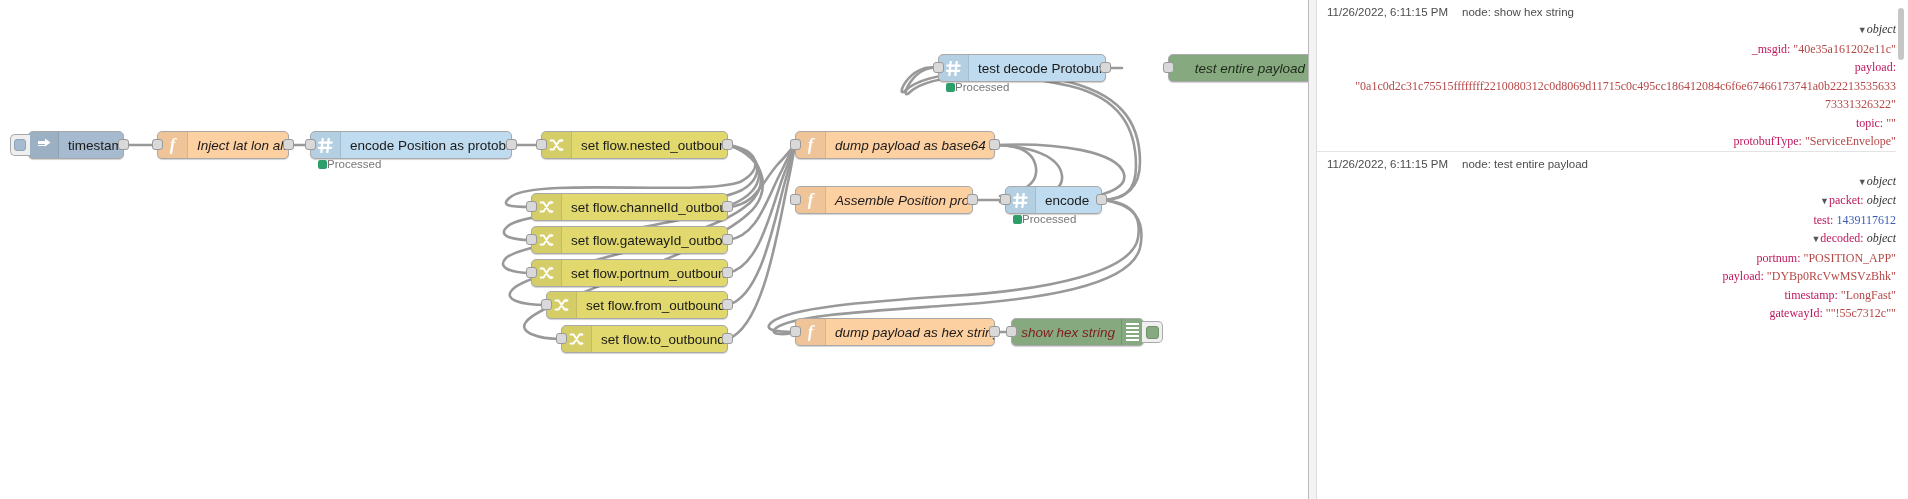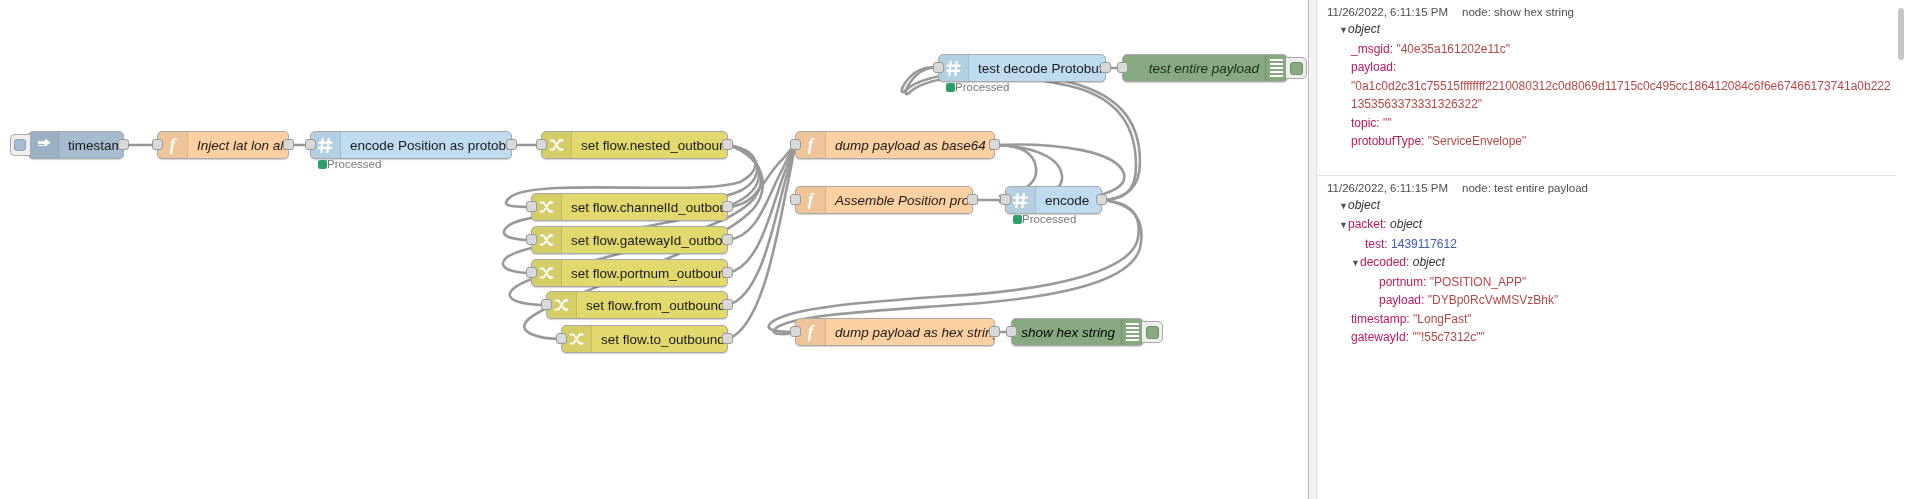--- a/index.html
+++ b/index.html
@@ -151,37 +151,38 @@
   }
   #sb-scrollthumb {
     position: absolute; right: 2px; top: 8px; width: 6px; height: 52px;
     background: #c6c6c6; border-radius: 3px;
   }
   #dbg-list {
     position: absolute; left: 8px; top: 0; right: 12px; bottom: 0;
     overflow: hidden;
     font-size: 12px;
   }
-  .dbg-msg { border-bottom: 1px solid #e3e3e3; padding: 4px 0 24px 0; }
+  .dbg-msg { border-bottom: 1px solid #e3e3e3; padding: 4px 0 0 0; }
   .dbg-head {
     display: flex; gap: 14px;
     color: #4d4d4d;
     font-family: "Liberation Sans", sans-serif;
     font-size: 11.5px;
     padding: 2px 0 2px 10px;
   }
   .dbg-sub {
     color: #6b6b6b;
     font-size: 11.5px;
     padding: 1px 0 3px 10px;
   }
   .mono {
-    font-family: Liberation Sans, sans-serif;
+    font-family: Liberation Serif, serif;
     font-size: 12px;
     line-height: 18.5px;
+    text-align: right;
   }
   .row { padding-left: 10px; white-space: nowrap; }
   .caret {
     display: inline-block; width: 9px;
     color: #555; font-size: 9px;
   }
   .k-type { font-style: italic; color: #333; }
   .k-key  { color: #be185d; }
   .v-str  { color: #b54747; }
   .v-num  { color: #3b5bb5; }
@@ -395,21 +396,21 @@
         </svg>
       </div>
       <div class="lbl">test decode Protobuf</div>
       <div class="port out"></div>
     </div>
     <div class="status" style="left:946px; top:81px;">
       <span class="dot"></span>
       <span>Processed</span>
     </div>
 
-    <div class="node n-debug italic lblright" style="left:1122px; top:54px; width:166px; color:#1d2a18;">
+    <div class="node n-debug italic lblright" style="left:1168px; top:54px; width:166px; color:#1d2a18;">
       <div class="port in"></div>
       <div class="lbl">test entire payload</div>
       <div class="dbg-bars">
         <span></span>
           <span></span>
           <span></span>
           <span></span>
           <span></span>
       </div>
       <div class="dbg-btn">
@@ -419,21 +420,21 @@
 
     <div class="node n-function italic" style="left:795px; top:318px; width:200px;">
       <div class="port in"></div>
       <div class="ico">
         <span style="font-family:'Liberation Serif',serif; font-style:italic; font-size:17px;">f</span>
       </div>
       <div class="lbl">dump payload as hex string</div>
       <div class="port out"></div>
     </div>
 
-    <div class="node n-debug italic lblright" style="left:1011px; top:318px; width:133px; color:#000000;justify-content:center;">
+    <div class="node n-debug italic lblright" style="left:1011px; top:318px; width:133px; color:#7f1d1d;justify-content:center;">
       <div class="port in"></div>
       <div class="lbl">show hex string</div>
       <div class="dbg-bars">
         <span></span>
           <span></span>
           <span></span>
           <span></span>
           <span></span>
       </div>
       <div class="dbg-btn">

